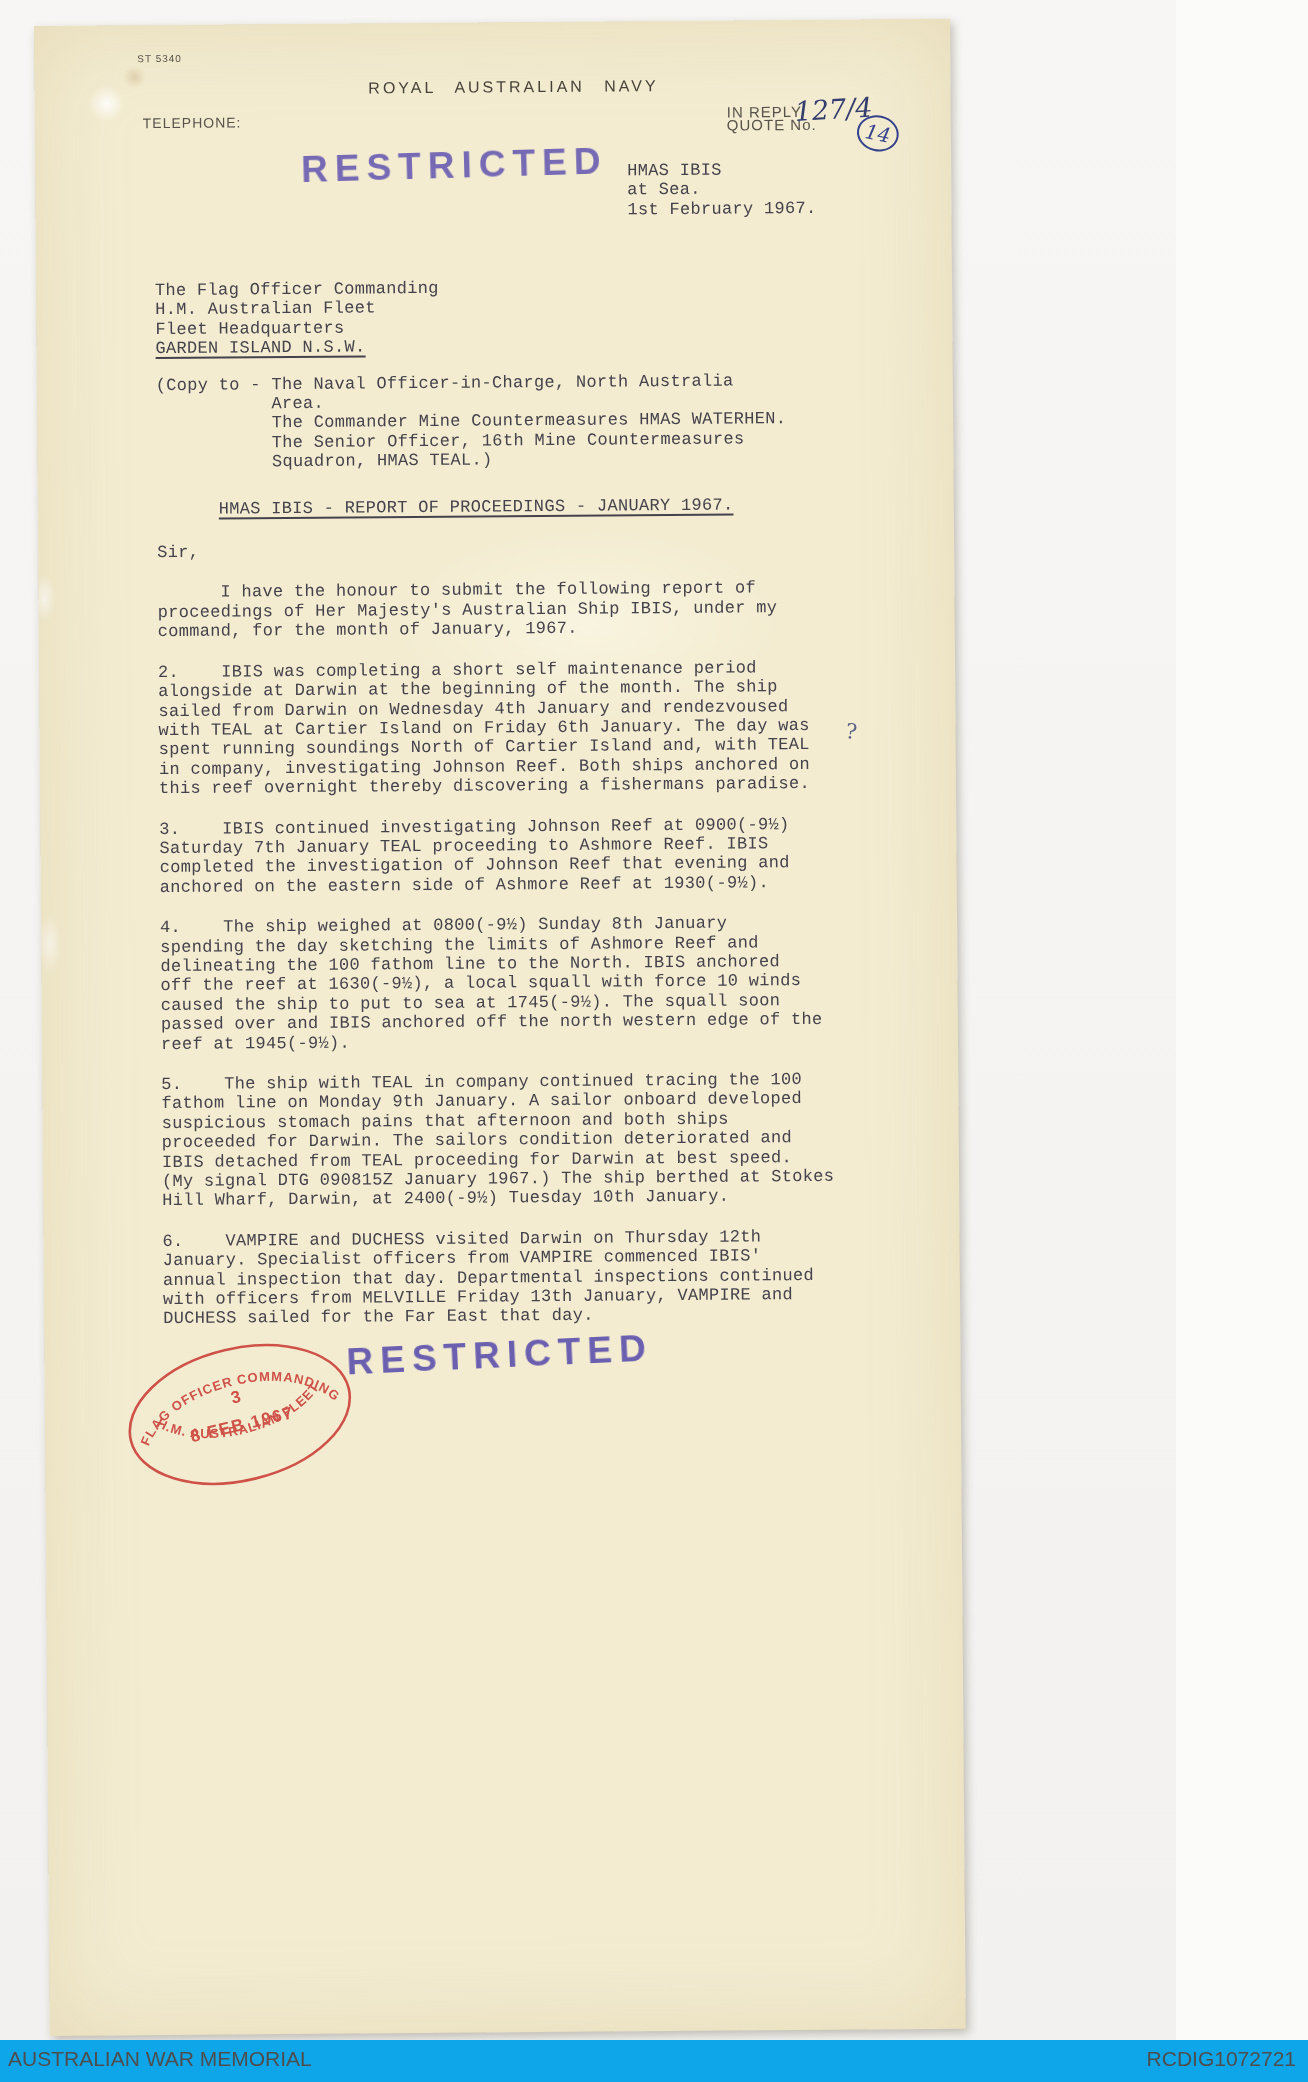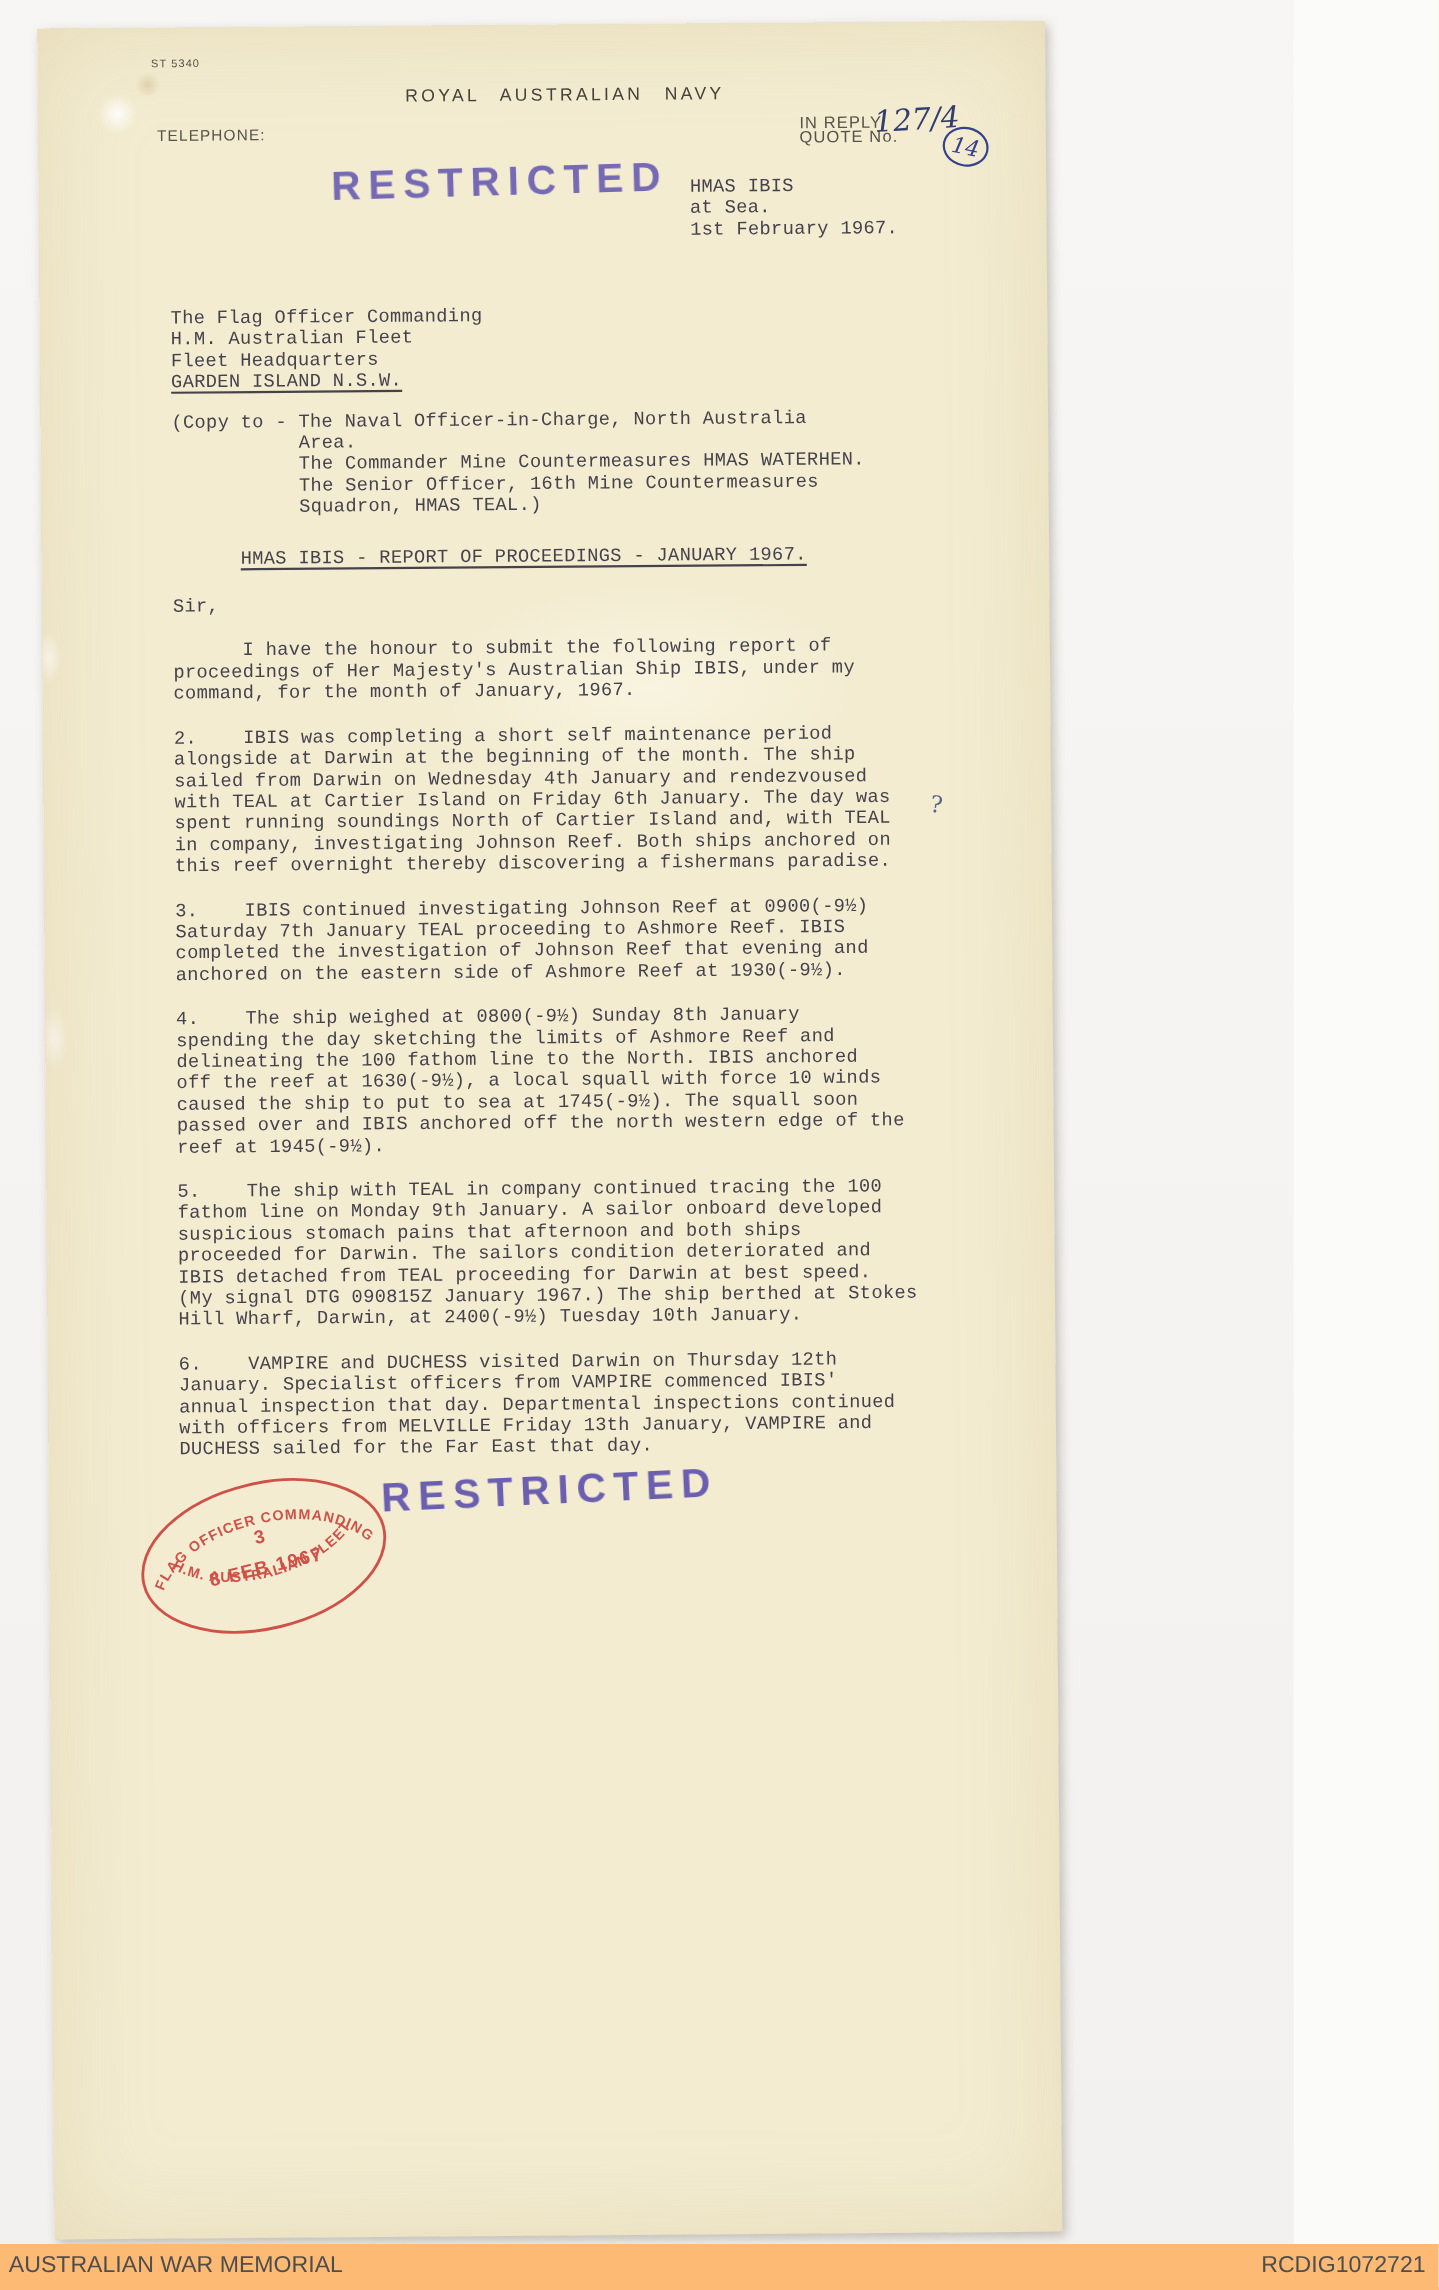--- a/index.html
+++ b/index.html
@@ -70,21 +70,21 @@
   .copy-to   { margin-top:17px; }
   .subject   { margin-top:27px; margin-left:62px; display:inline-block; }
   .salutation{ margin-top:24px; }
   .para      { margin-top:21px; }
 
   .received-stamp { left:70px; top:1308px; transform:rotate(-13deg); opacity:0.92; }
   .received-stamp text { font-family:"Liberation Sans", sans-serif; fill:#cd453e; }
 
   .footer {
     position:absolute; left:0; bottom:0; width:1308px; height:42px;
-    background:#fdba74;
+    background:#0ea5e9;
     display:flex; align-items:center; justify-content:space-between;
     padding:0 12px 4px 8px;
     font-family:"Liberation Sans", sans-serif;
     font-size:21px; color:#4e4e4e;
   }
 </style>
 </head>
 <body>
 
 <div class="scan-area">

